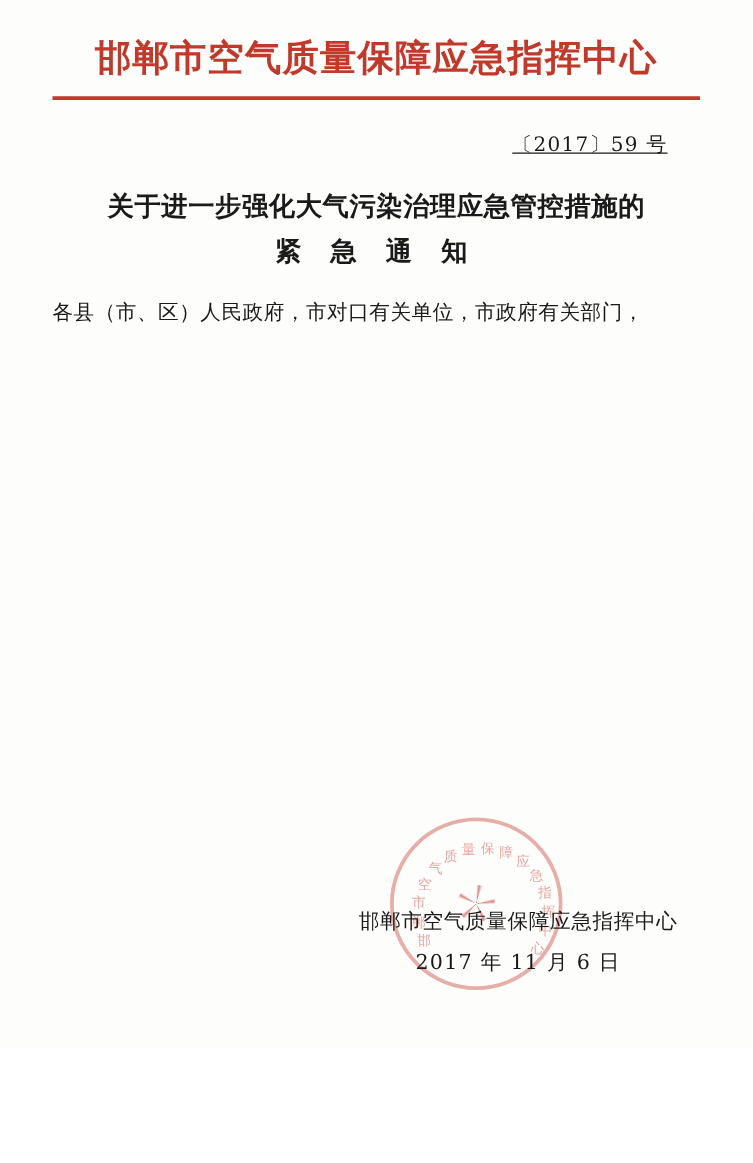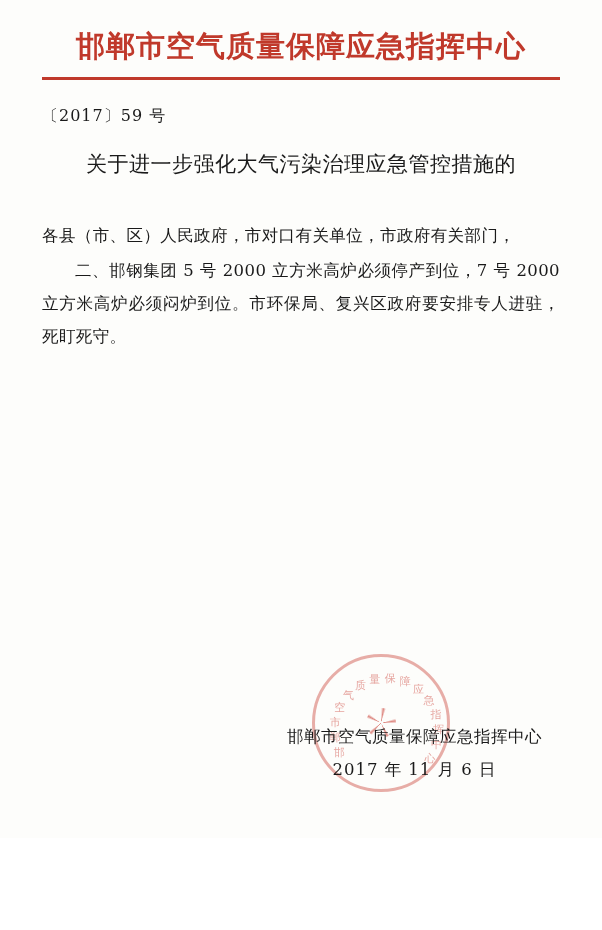--- a/index.html
+++ b/index.html
@@ -38,40 +38,41 @@
   }
   .masthead-rule {
     margin-top: 14px;
     height: 3px;
     background: #c0392b;
     width: 100%;
   }
   
   .docnum-row {
     margin-top: 26px;
-    text-align: left;
+    text-align: right;
     padding-right: 26px;
     font-size: 16px;
     letter-spacing: 1px;
+    text-decoration: underline;
   }
   
   .doc-title {
     margin-top: 20px;
     text-align: center;
-    font-weight: normal;
+    font-weight: bold;
     font-size: 21px;
     line-height: 1.7;
     letter-spacing: 0.5px;
   }
   .doc-title-line2 {
     letter-spacing: 8px;
   }
   
   .body-block {
-    margin-top: 36px;
+    margin-top: 14px;
     font-size: 16.5px;
     line-height: 2.0;
     letter-spacing: 0.4px;
     text-align: justify;
   }
   .para {
     margin: 0 0 2px 0;
   }
   .indent {
     text-indent: 2em;
@@ -150,25 +151,25 @@
     <div class="masthead-title">邯郸市空气质量保障应急指挥中心</div>
     <div class="masthead-rule"></div>
   </div>
 
   <div class="docnum-row">
     <span>〔2017〕59 号</span>
   </div>
 
   <div class="doc-title">
     <div>关于进一步强化大气污染治理应急管控措施的</div>
+    <div class="doc-title-line2">紧 急 通 知</div>
   </div>
 
   <div class="body-block">
     <p class="para">各县（市、区）人民政府，市对口有关单位，市政府有关部门，</p>
-    <p class="para indent">二、邯钢集团 5 号 2000 立方米高炉必须停产到位，7 号 2000 立方米高炉必须闷炉到位。市环保局、复兴区政府要安排专人进驻，死盯死守。</p>
   </div>
 
   <div class="seal">
     <div class="seal-text">
       <span style="transform:rotate(-115deg) translate(0,-52px) rotate(115deg)">邯</span>
       <span style="transform:rotate(-98deg) translate(0,-52px) rotate(98deg)">郸</span>
       <span style="transform:rotate(-81deg) translate(0,-52px) rotate(81deg)">市</span>
       <span style="transform:rotate(-64deg) translate(0,-52px) rotate(64deg)">空</span>
       <span style="transform:rotate(-47deg) translate(0,-52px) rotate(47deg)">气</span>
       <span style="transform:rotate(-30deg) translate(0,-52px) rotate(30deg)">质</span>

